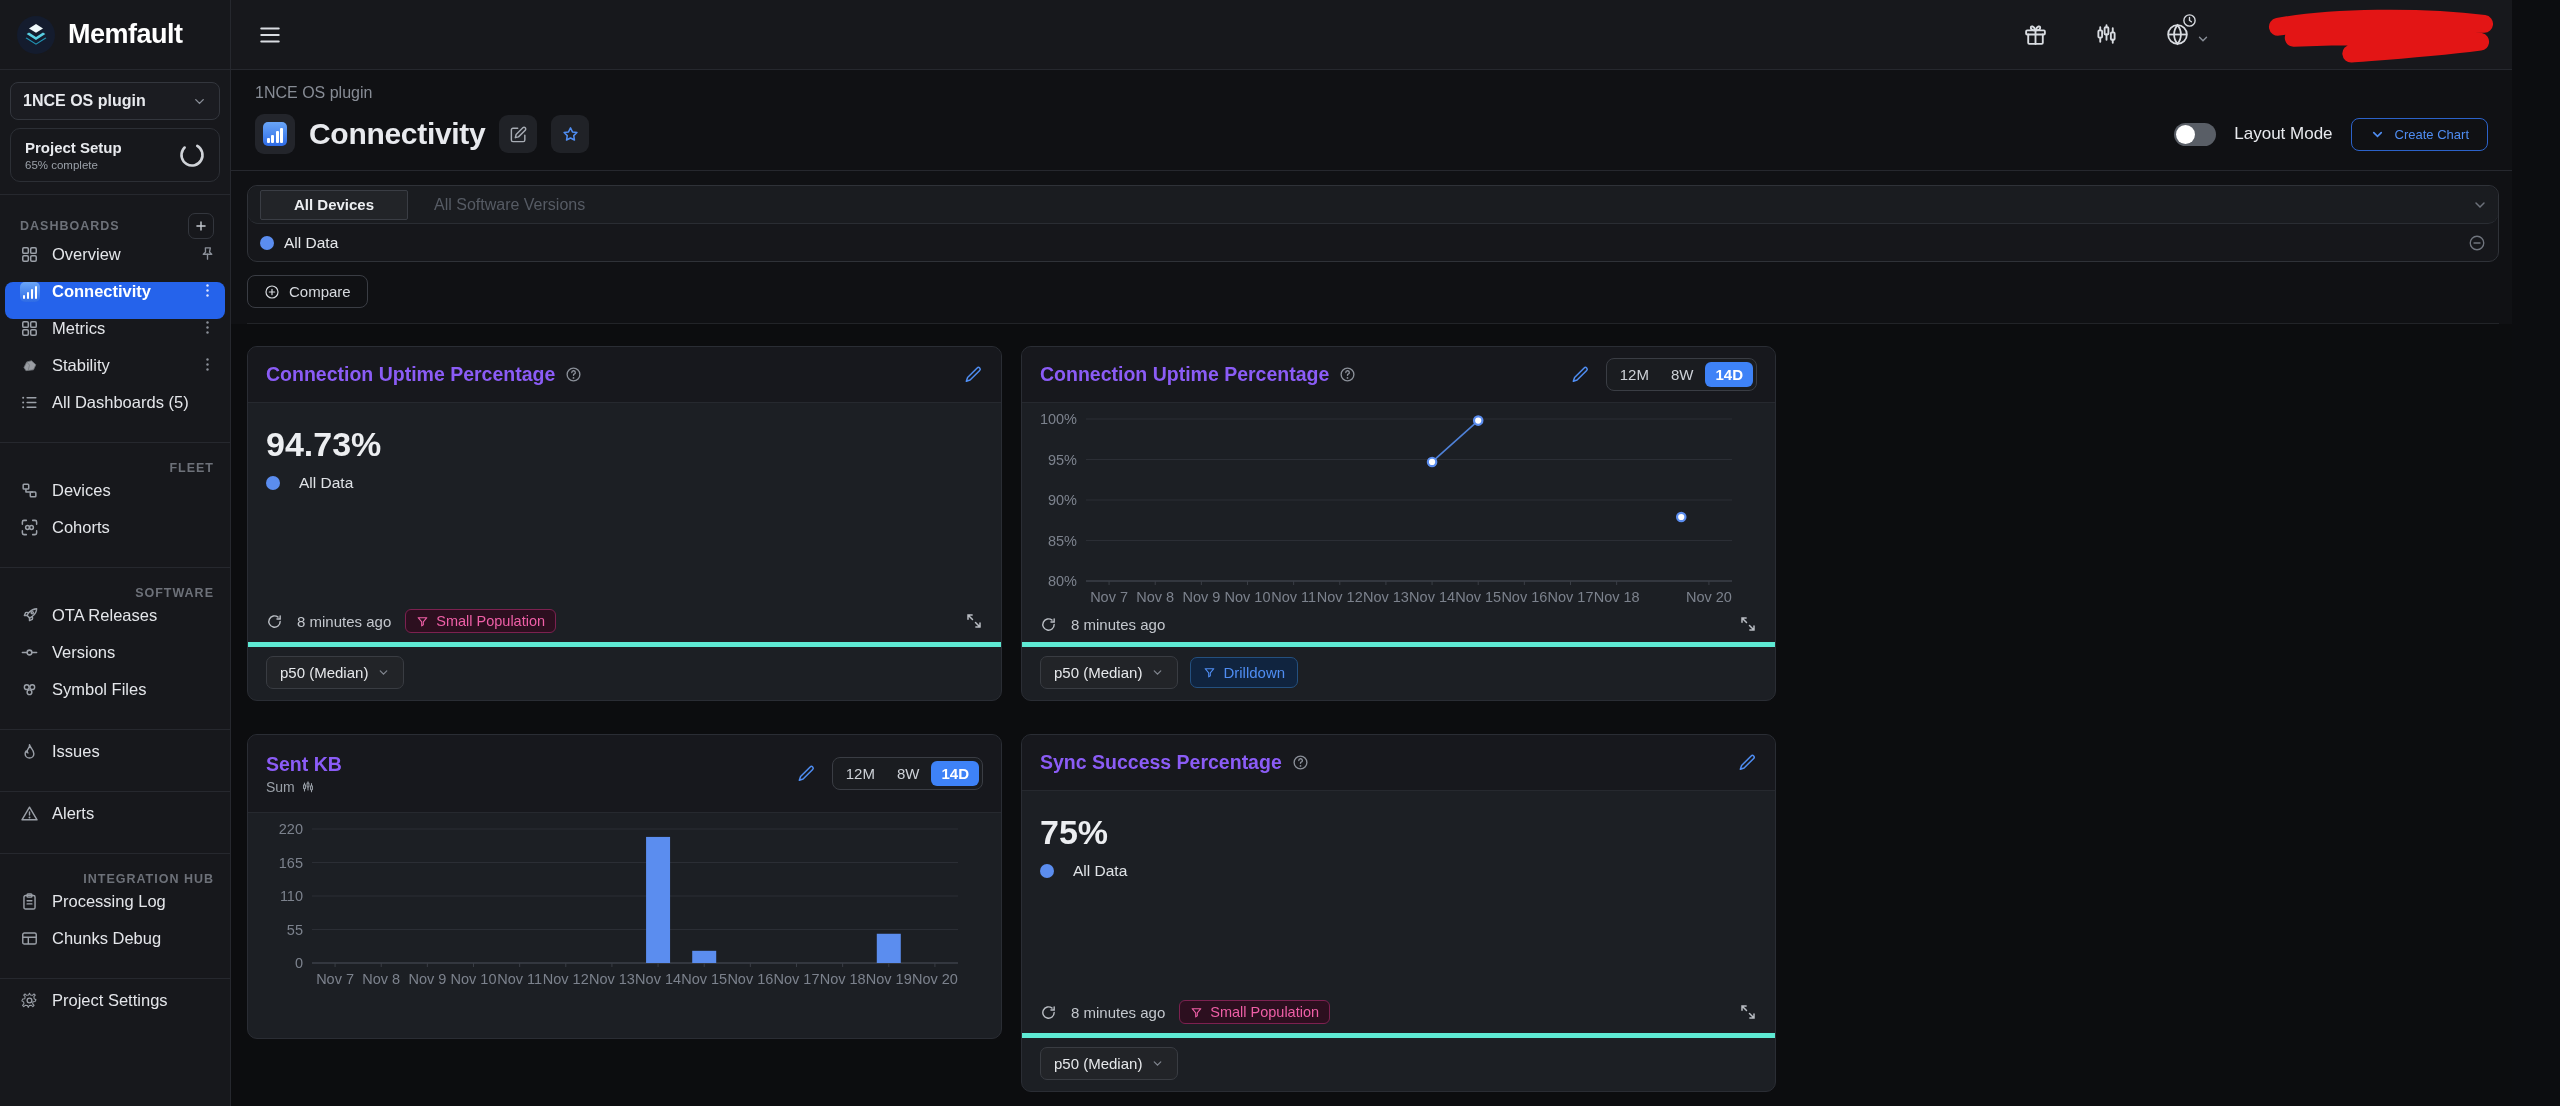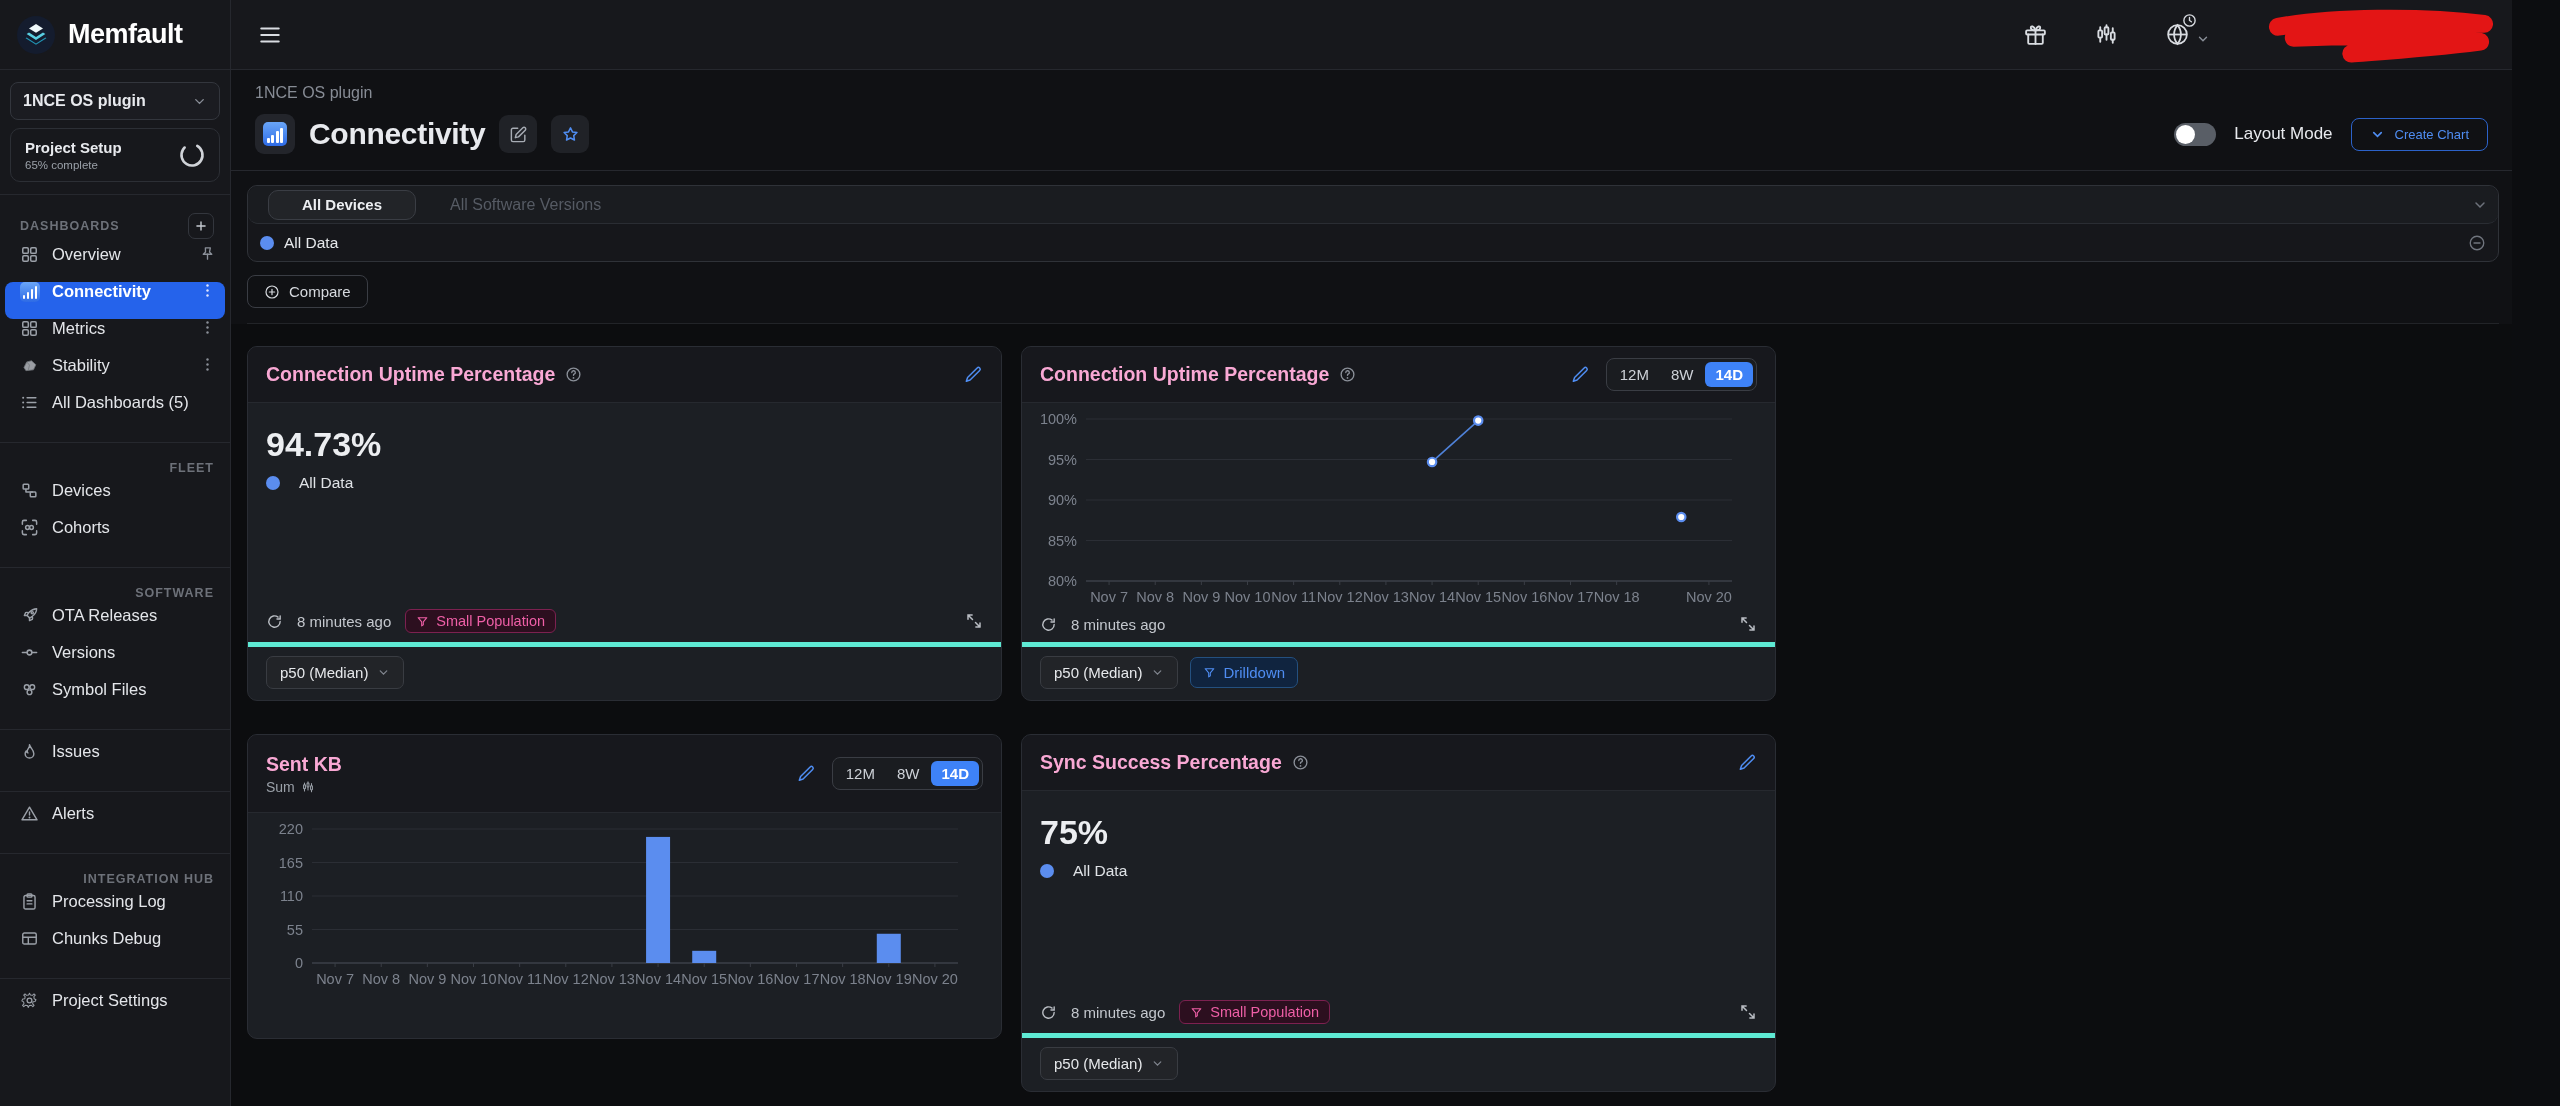--- a/index.html
+++ b/index.html
@@ -76,22 +76,22 @@
   .create-chart-btn { display:flex; gap:10px; border:1.5px solid #2c62c9;
     color:#4f8df2; border-radius:8px; padding:8px 18px; font-size:13px; cursor:pointer; background:transparent; }
   .create-chart-btn svg { width:15px; height:15px; }
   .main-div { border-top:1px solid #26282e; }
 
   .filters-zone { padding:14px 13px 0 16px; background:#101114; }
   .filters-heading { font-size:16px; color:#d8dbe0; padding:2px 8px 12px; }
   .filter-box { border:1px solid #2f3238; border-radius:10px; overflow:hidden; background:#16171b; }
   .filter-row1 { display:flex; align-items:center; height:38px; padding:0 10px 0 4px;
     border-bottom:1px solid #2a2d33; background:#1a1c20; border-radius:10px; }
-  .devices-chip { height:30px; min-width:148px; margin:16px; border:1px solid #3a3d44; background:#222428;
-    border-radius:10px; display:flex; align-items:center; justify-content:center; font-size:15px;
+  .devices-chip { height:30px; min-width:148px; margin:8px; border:1px solid #3a3d44; background:#222428;
+    border-radius:2px; display:flex; align-items:center; justify-content:center; font-size:15px;
     font-weight:bold; color:#eceef1; cursor:pointer; padding:0 12px; }
   .sw-placeholder { margin-left:18px; font-size:16px; color:#565b64; }
   .row1-chev { margin-left:auto; width:16px; height:16px; color:#6d727b; }
   .filter-row2 { display:flex; align-items:center; height:37px; padding:0 12px; }
   .data-dot { width:14px; height:14px; border-radius:50%; background:#5b8def; margin-right:10px; }
   .all-data-label { font-size:15.5px; color:#e6e8eb; }
   .row2-minus { margin-left:auto; width:18px; height:18px; color:#70757e; cursor:pointer; }
   .compare-btn { margin-top:13px; display:inline-flex; align-items:center; gap:9px;
     border:1px solid #3a3d44; border-radius:8px; padding:7px 16px; font-size:15px; color:#d6d9de;
     cursor:pointer; background:transparent; }
@@ -100,21 +100,21 @@
 
   
   .grid { flex:1; background:#0c0d0f; padding:22px 13px 0 16px; display:flex; flex-wrap:wrap;
     gap:33px 19px; align-content:flex-start; overflow:hidden; }
   .card { width:755px; background:#1c1f24; border:1px solid #2a2d34; border-radius:10px;
     display:flex; flex-direction:column; overflow:hidden; }
   .card-header { background:#17181d; border-bottom:1px solid #26292f; padding:0 18px;
     display:flex; align-items:center; min-height:56px; gap:10px; }
   .card-header.tall { min-height:78px; align-items:center; }
   .card-title-wrap { display:flex; flex-direction:column; gap:3px; }
-  .card-title { font-size:19.5px; font-weight:bold; color:#f9a8d4; }
+  .card-title { font-size:19.5px; font-weight:bold; color:#8b5cf6; }
   .card-subtitle { font-size:14px; color:#9aa0a8; display:flex; align-items:center; gap:6px; }
   .card-subtitle svg { width:14px; height:14px; }
   .help-icon { width:17px; height:17px; color:#8a8f98; cursor:pointer; }
   .card-header-right { margin-left:auto; display:flex; align-items:center; gap:16px; }
   .pencil-icon { width:20px; height:20px; color:#4f8df2; cursor:pointer; }
   .range-group { display:flex; align-items:center; background:#1a1c20; border:1px solid #3a3d44;
     border-radius:8px; padding:3px; gap:2px; }
   .range-item { font-size:15px; color:#cdd1d7; padding:4px 10px; border-radius:6px; cursor:pointer; }
   .range-item.active { background:#3e82f7; color:#fff; font-weight:bold; }
   .card-body { flex:1; padding:14px 18px 0; position:relative; min-height:0; }

